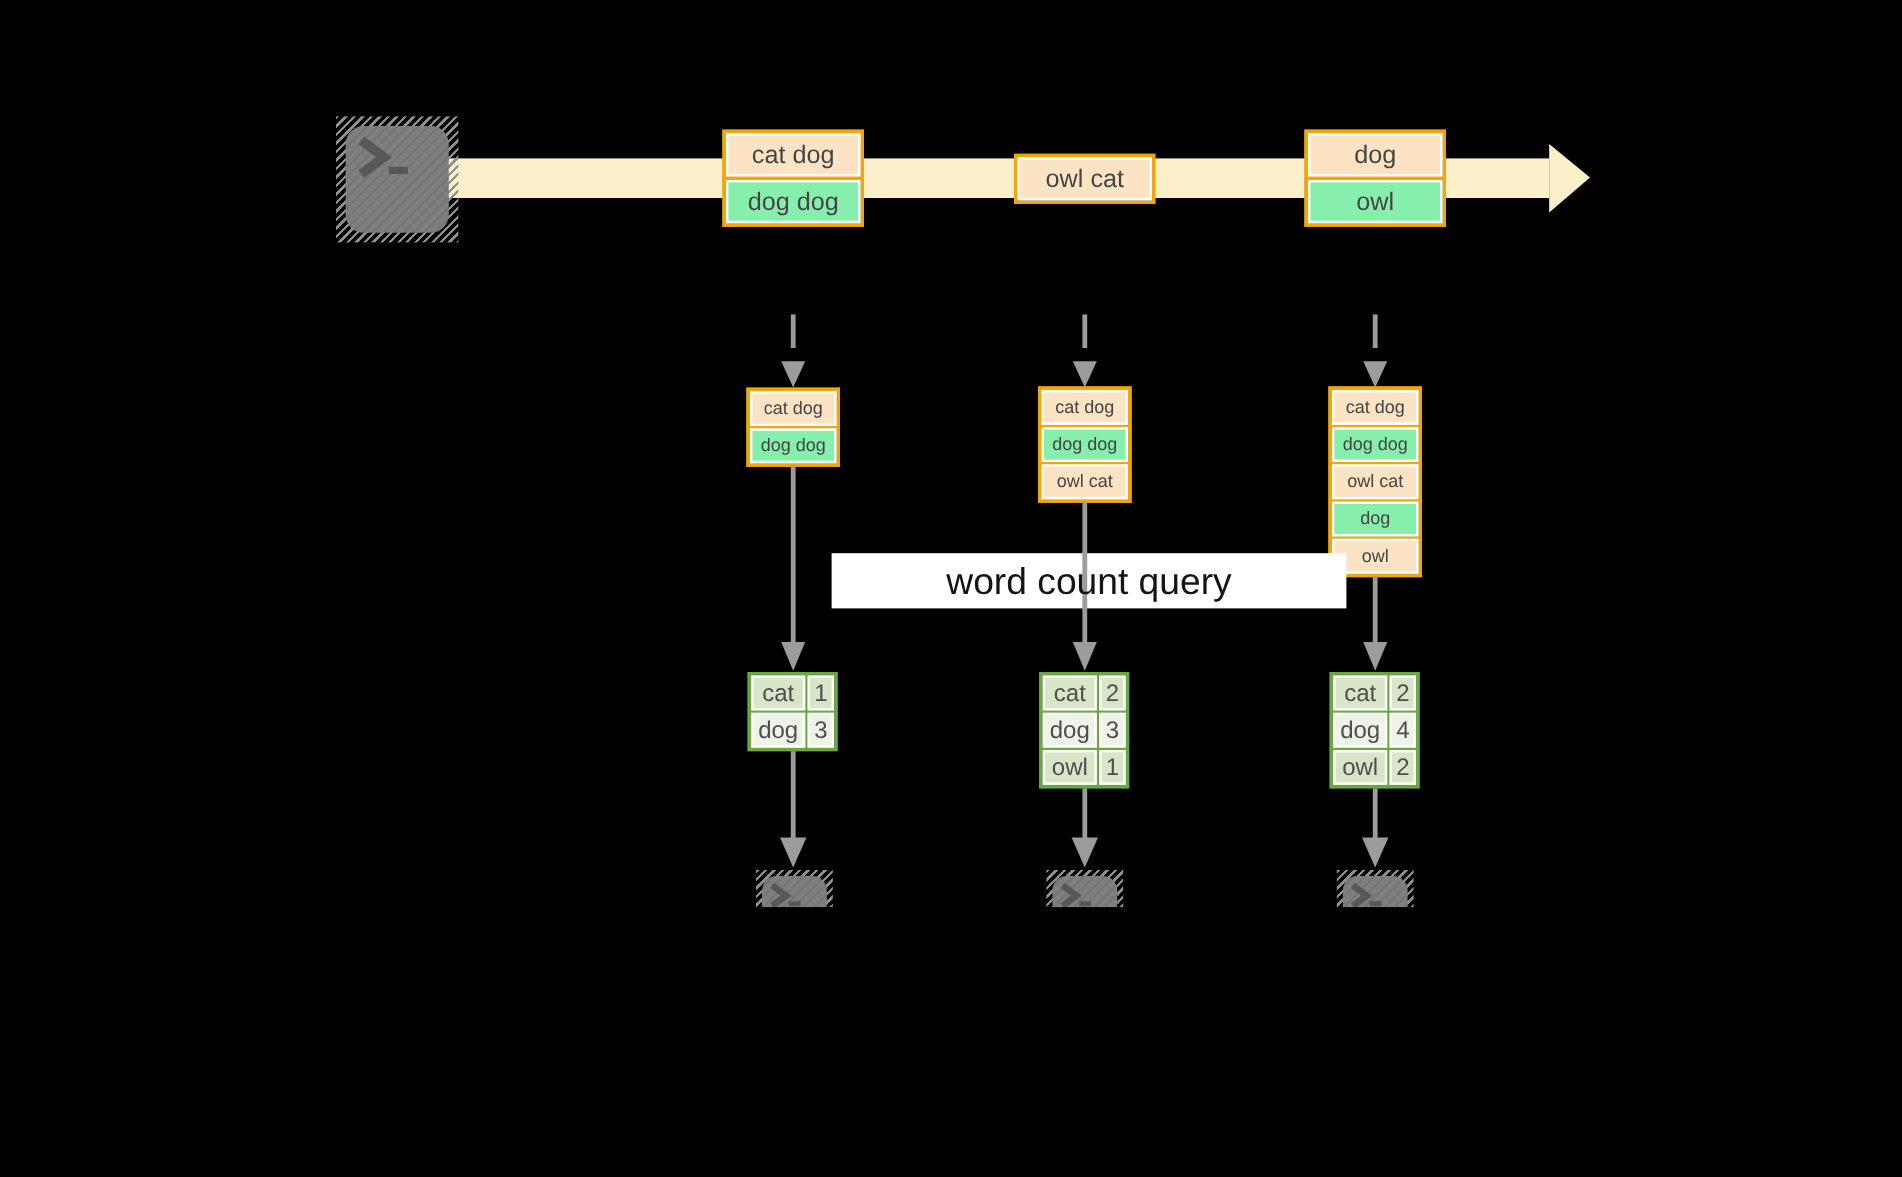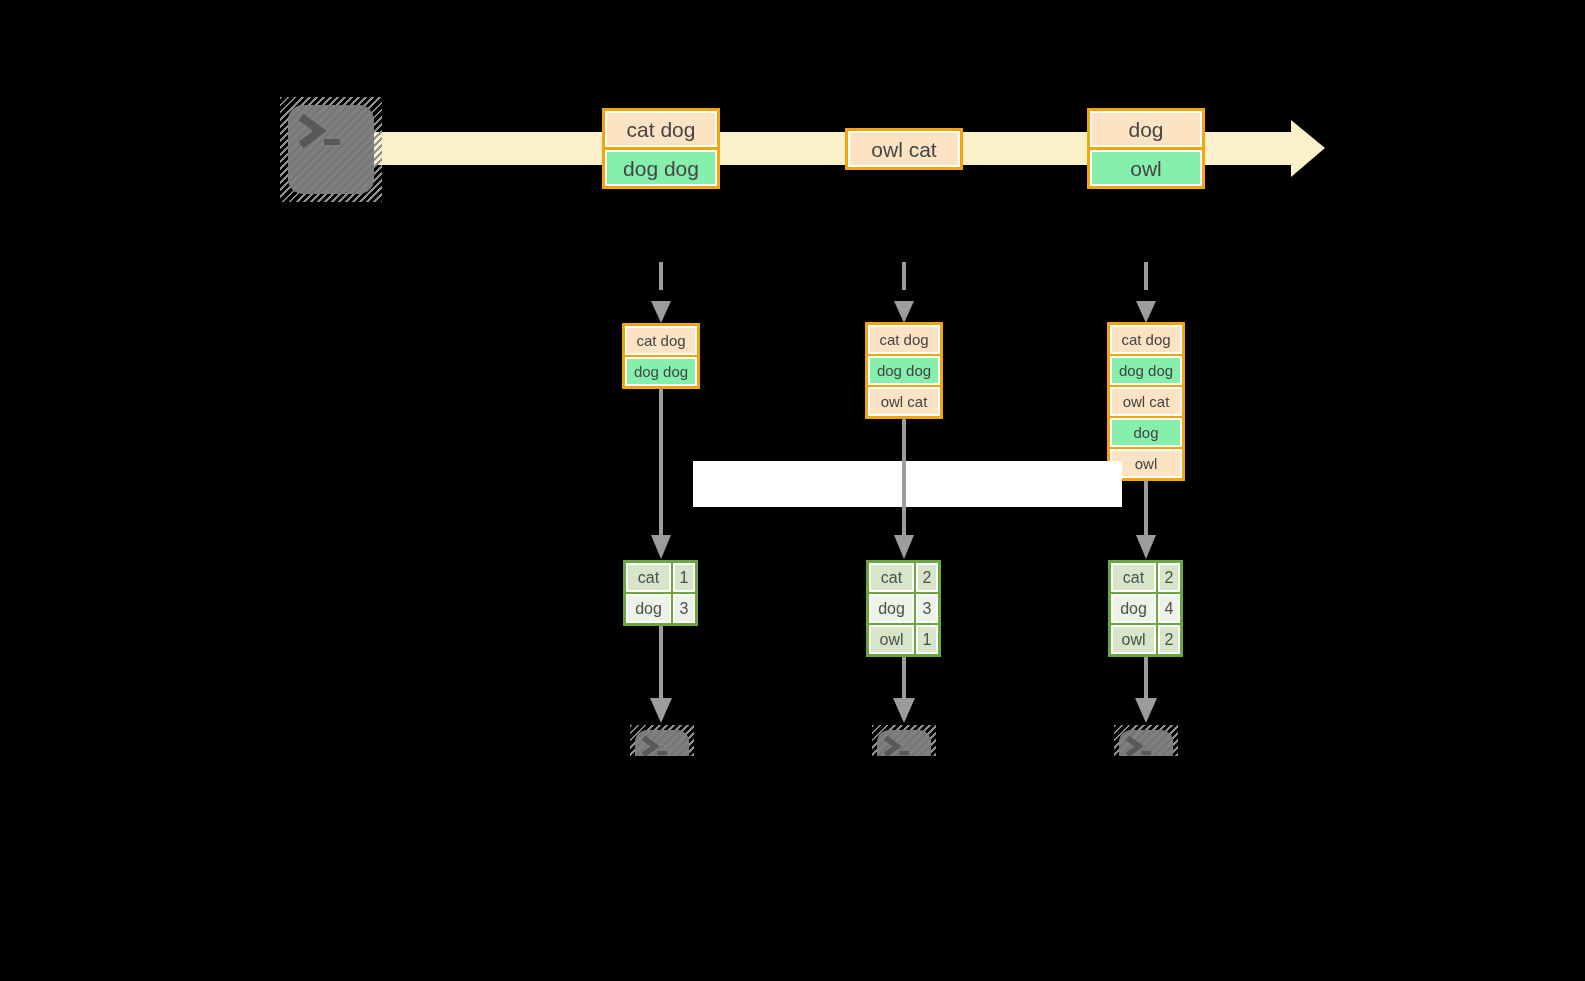--- a/index.html
+++ b/index.html
@@ -25,21 +25,21 @@
   .oc.d{background:#FBE3C4;}
   .oc.l{background:#86efac;}
 
   
   .gtable{
     position:absolute;z-index:2;background:#68A83C;border:3px solid #68A83C;
     box-sizing:border-box;display:grid;grid-template-columns:45px 22px;gap:2px;
   }
   .gtable .gc{
     box-sizing:border-box;border:2px solid #fff;height:29px;display:flex;
-    align-items:center;justify-content:center;font-size:16px;color:#4e4e4e;line-height:1;
+    align-items:center;justify-content:center;font-size:20px;color:#4e4e4e;line-height:1;
   }
   .gc.d{background:#D7E5C8;}
   .gc.l{background:#EDF3E6;}
 
   
   .term{position:absolute;z-index:2;}
   .term .hatch{
     position:absolute;inset:0;
     background:repeating-linear-gradient(135deg,#8f8f8f 0 2px,transparent 2px 5px);
   }
@@ -133,20 +133,21 @@
     <polygon class="ghead" points="1136,535 1156,535 1146,559"></polygon>
 
     <line class="gline" x1="661" y1="626" x2="661" y2="699"></line>
     <polygon class="ghead" points="650,698 672,698 661,723"></polygon>
     <line class="gline" x1="904" y1="657" x2="904" y2="699"></line>
     <polygon class="ghead" points="893,698 915,698 904,723"></polygon>
     <line class="gline" x1="1146" y1="657" x2="1146" y2="699"></line>
     <polygon class="ghead" points="1135,698 1157,698 1146,723"></polygon>
   </svg>
 
+  <div class="querytext">word count query</div>
 
   <div class="gtable" style="left:623px;top:560px">
     <div class="gc d">cat</div>
     <div class="gc d">1</div>
     <div class="gc l">dog</div>
     <div class="gc l">3</div>
   </div>
   <div class="gtable" style="left:866px;top:560px">
     <div class="gc d">cat</div>
     <div class="gc d">2</div>

